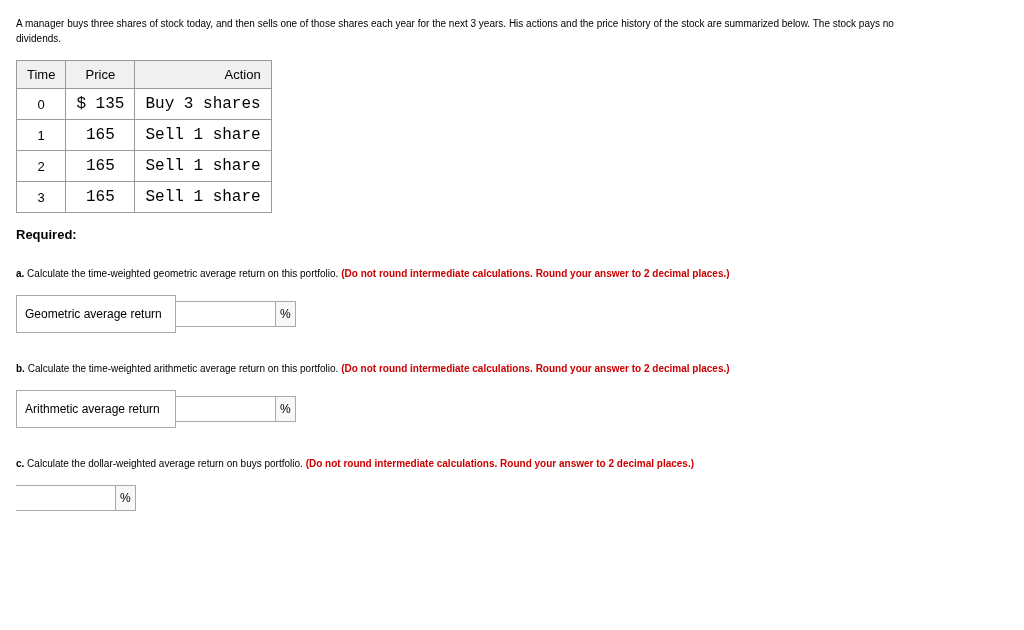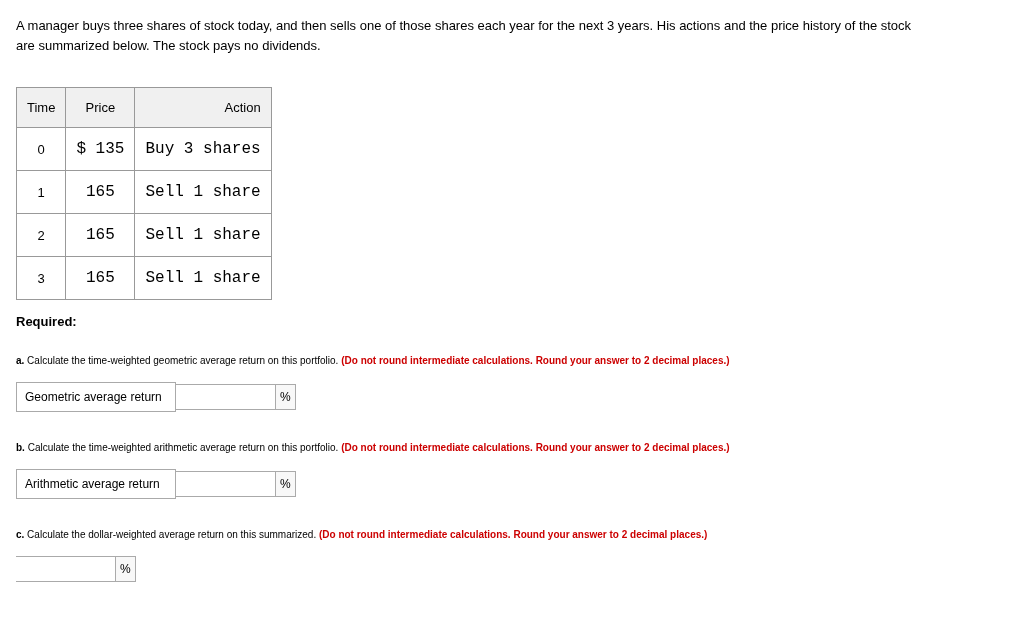--- a/index.html
+++ b/index.html
@@ -10,33 +10,33 @@
     body {
       font-family: Arial, sans-serif;
       font-size: 13px;
       background: #fff;
       color: #000;
       padding: 16px;
       width: 1024px;
       min-height: 630px;
     }
     .intro-text {
-      font-size: 13px;
+      font-size: 10px;
       line-height: 1.5;
-      margin-bottom: 32px;
+      margin-bottom: 14px;
       max-width: 900px;
     }
     table.stock-table {
       border-collapse: collapse;
       margin-bottom: 14px;
       font-size: 13px;
     }
     table.stock-table th, table.stock-table td {
       border: 1px solid #999;
-      padding: 12px 10px;
+      padding: 6px 10px;
       text-align: center;
     }
     table.stock-table th {
       background: #f0f0f0;
       font-weight: normal;
     }
     table.stock-table td:last-child {
       text-align: right;
     }
     table.stock-table th:last-child {
@@ -64,21 +64,21 @@
       align-items: center;
       gap: 0;
       margin-top: 4px;
     }
     .input-label {
       border: 1px solid #aaa;
       padding: 4px 8px;
       font-size: 12px;
       background: #fff;
       min-width: 160px;
-      height: 30px;
+      height: 38px;
       display: flex;
       align-items: center;
     }
     .answer-input {
       border: 1px solid #aaa;
       border-left: none;
       padding: 4px 6px;
       font-size: 12px;
       width: 100px;
       height: 26px;
@@ -155,19 +155,19 @@
   </p>
   <div class="input-row">
     <div class="input-label">Arithmetic average return</div>
     <input class="answer-input" type="text" value="" style="">
     <div class="percent-label">%</div>
   </div>
 </div>
 
 <div class="question-block">
   <p class="question-text">
-    <strong>c.</strong><span> Calculate the dollar-weighted average return on this summarized. </span><span class="bold-red">(Do not round intermediate calculations. Round your answer to 2 decimal places.)</span>
+    <strong>c.</strong><span> Calculate the dollar-weighted average return on buys portfolio. </span><span class="bold-red">(Do not round intermediate calculations. Round your answer to 2 decimal places.)</span>
   </p>
   <div class="input-row">
     <input class="answer-input" type="text" value="" style="">
     <div class="percent-label">%</div>
   </div>
 </div>
 
 </body></html>

